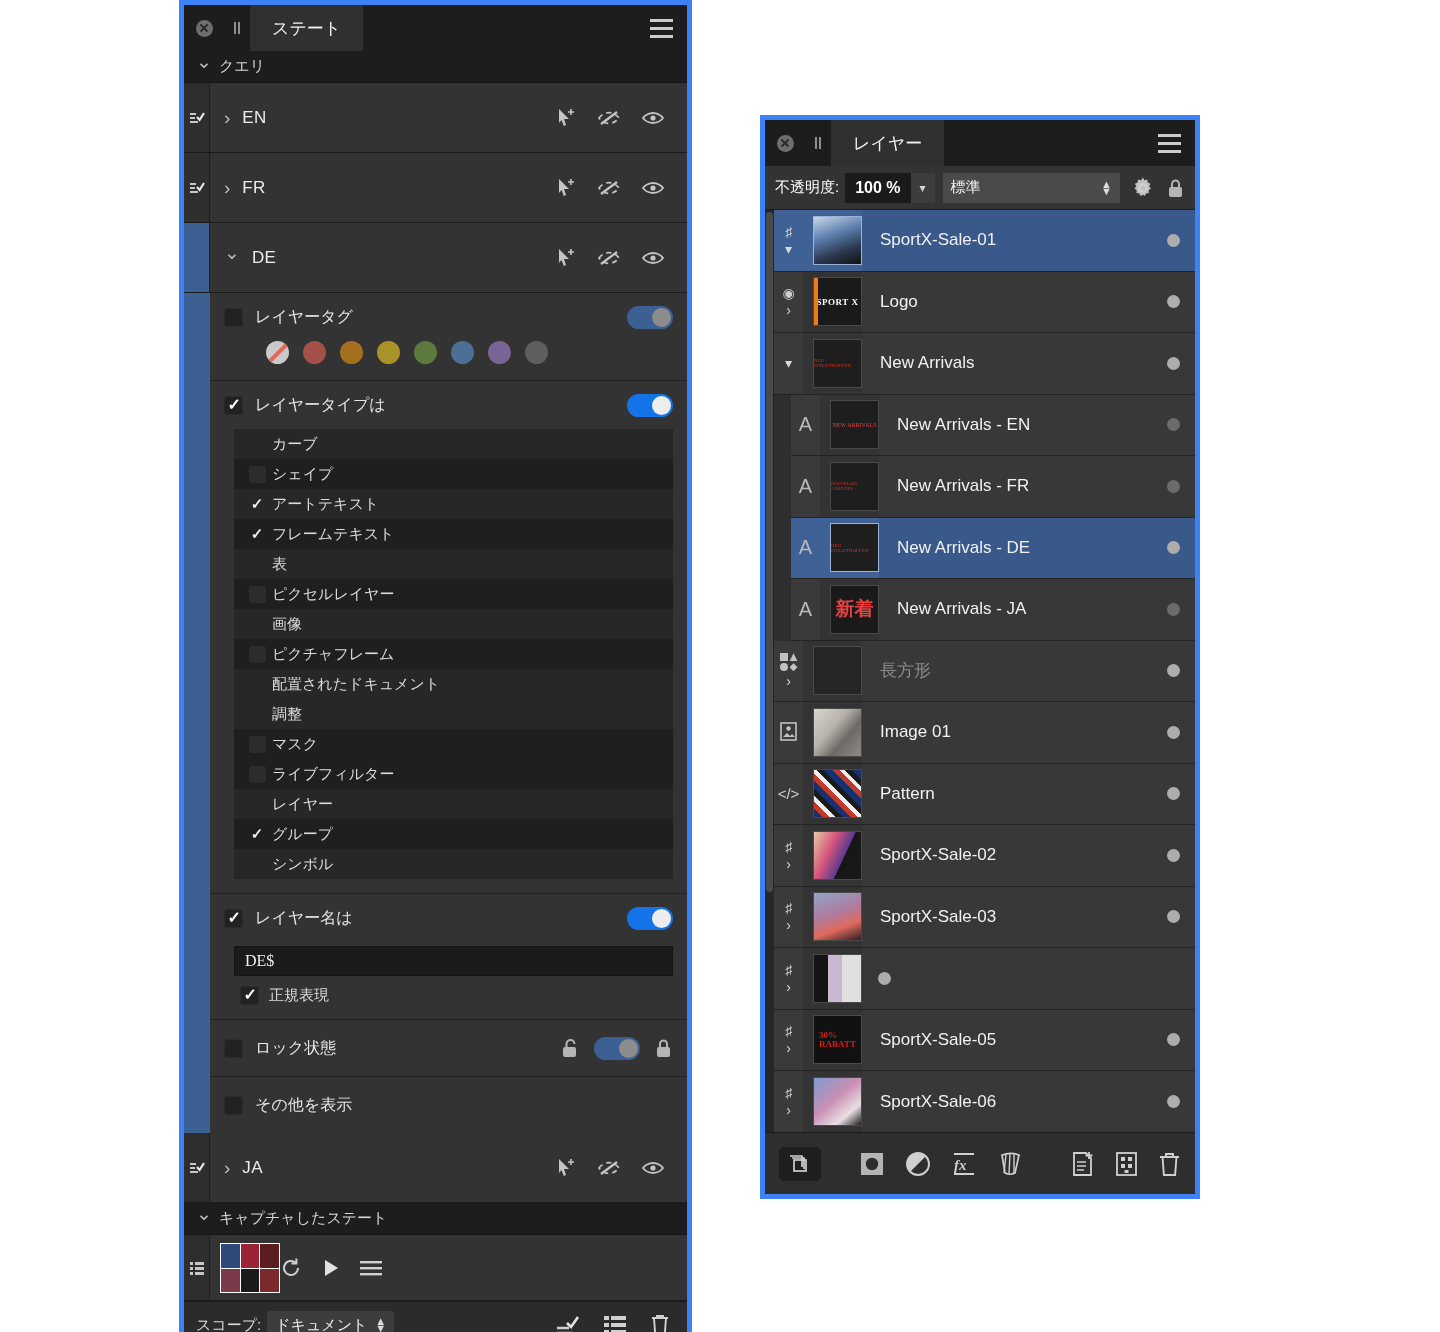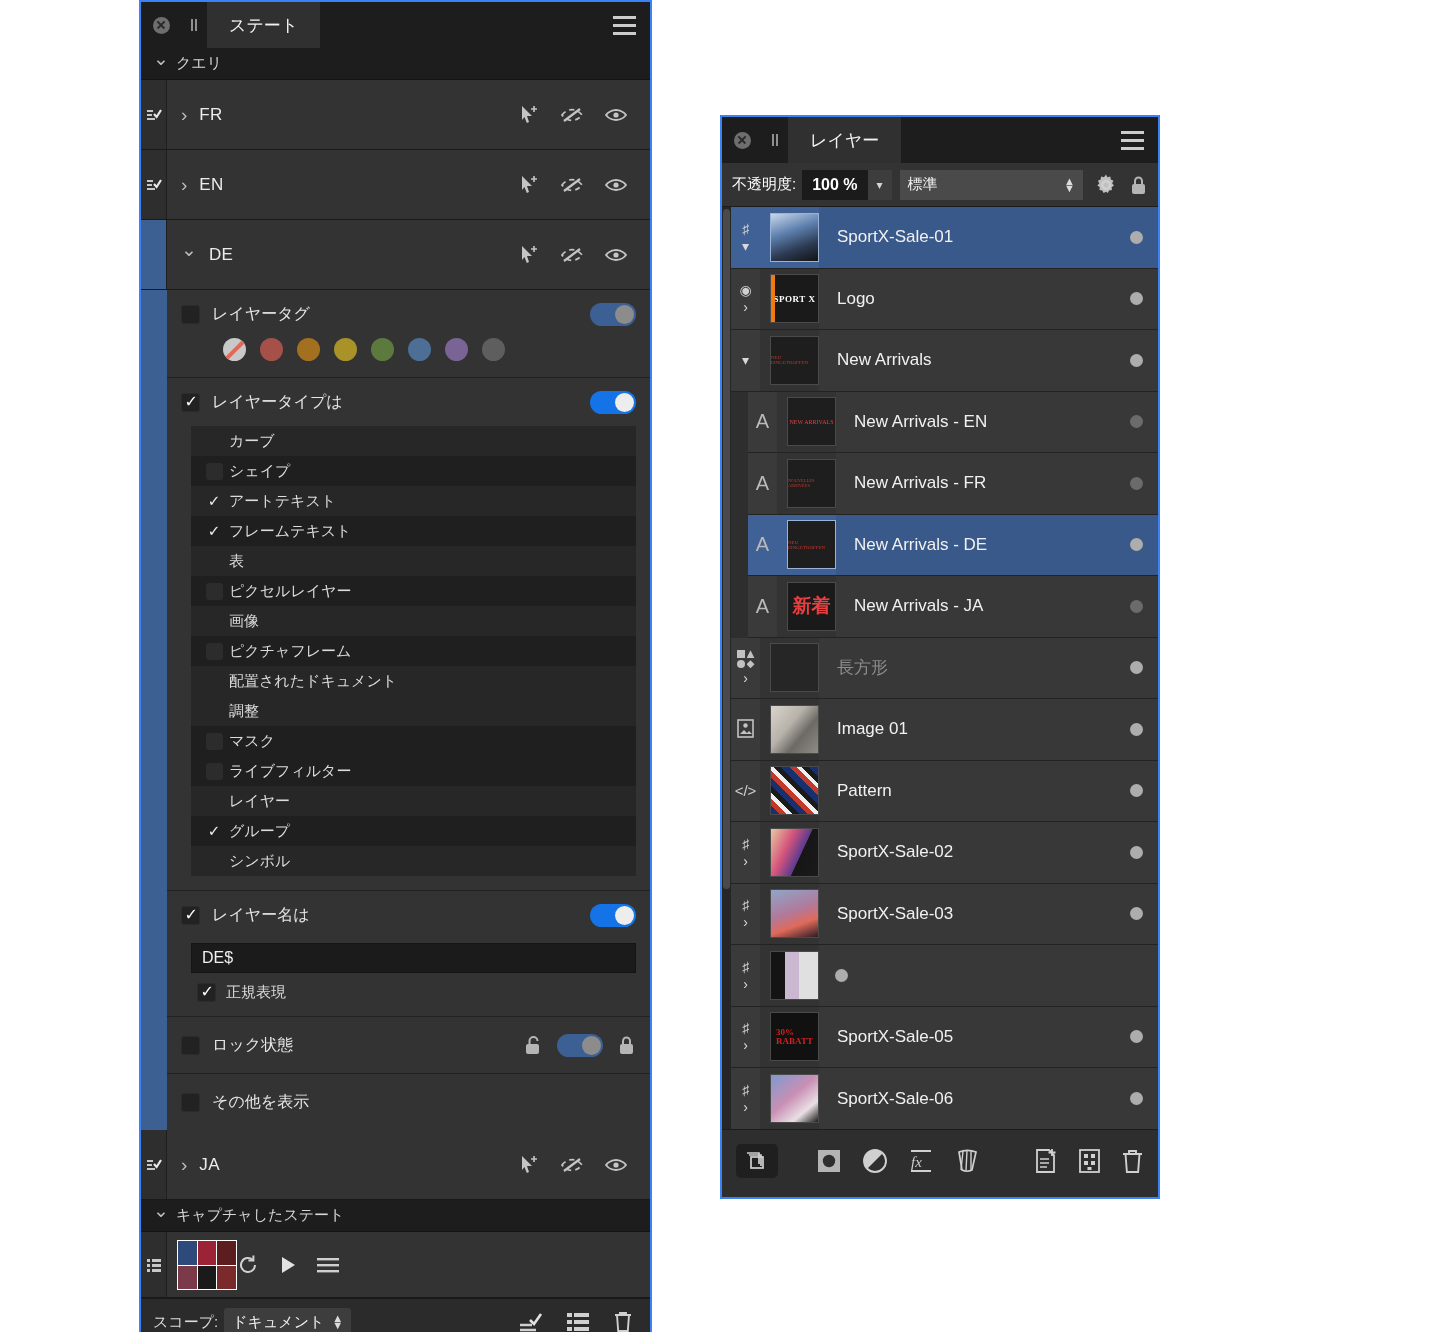--- a/index.html
+++ b/index.html
@@ -5,21 +5,21 @@
   * { box-sizing: border-box; margin: 0; padding: 0; }
   html, body {
     width: 1440px; height: 1332px;
     background: #ffffff;
     font-family: "Liberation Sans", "DejaVu Sans", sans-serif;
     overflow: hidden;
   }
   .root { position: relative; width: 1440px; height: 1332px; }
 
   
-  .panel { position: absolute; background: #282828; border: 2px solid #3b82f6; }
+  .panel { position: absolute; background: #282828; border: 5px solid #3b82f6; margin-left: 40px; }
   .panel-header {
     height: 46px; background: #1d1d1d;
     display: flex; align-items: stretch; position: relative;
   }
   .hdr-close {
     width: 40px; display: flex; align-items: center; justify-content: center;
   }
   .circ-x { width: 17px; height: 17px; border-radius: 50%; background: #6e6e6e; position: relative; }
   .circ-x::before, .circ-x::after {
     content: ""; position: absolute; left: 3.4px; top: 7.6px;
@@ -59,21 +59,21 @@
   .query-row .qicons { display: flex; align-items: center; gap: 20px; padding-right: 22px; }
 
   .ico { display: inline-block; }
   .ico svg { display: block; }
 
   .sel-strip { width: 26px; background: #3b6091; }
 
   
   .crit-wrap { display: flex; }
   .crit-body { flex: 1; background: #333333; }
-  .crit-block { border-bottom: 1px solid #222222; }
+  .crit-block { border-bottom: 1px solid #222222; font-family: Liberation Serif, serif; }
   .crit-head { display: flex; align-items: center; height: 48px; padding: 0 14px 0 14px; }
   .cbox {
     width: 19px; height: 19px; border-radius: 3px; background: #222222;
     flex: 0 0 19px; position: relative; border: 1px solid #2b2b2b;
   }
   .cbox.on::after {
     content: "\2713"; position: absolute; left: 2.5px; top: -2px;
     color: #fff; font-size: 16px; font-weight: bold;
   }
   .crit-label { color: #e6e6e6; font-size: 16px; margin-left: 12px; flex: 1; }
@@ -155,21 +155,21 @@
   .lname { flex: 1; display: flex; align-items: center; padding-left: 18px; color: #f1f1f1; font-size: 17px; }
   .lname.dim { color: #8c8c8c; }
   .ldot { width: 44px; display: flex; align-items: center; justify-content: center; }
   .dot { width: 13px; height: 13px; border-radius: 50%; background: #adadad; }
   .dot.faint { background: #6b6b6b; }
 
   .orange-edge { position: absolute; left: 0; top: 0; bottom: 0; width: 4px; background: #f07a13; }
   .t-letter { color: #b9b9b9; font-size: 20px; }
   .shape-ico { display: grid; grid-template-columns: 8px 8px; grid-template-rows: 8px 8px; gap: 2px; }
 
-  .layers-footer { height: 62px; background: #2e2e2e; display: flex; align-items: center; padding: 16px 14px; border-top: 1px solid #1c1c1c; }
+  .layers-footer { height: 62px; background: #2e2e2e; display: flex; align-items: center; padding: 16px 14px; border-top: 1px solid #1c1c1c; font-weight: bold; }
   .lf-left { width: 42px; height: 34px; background: #1f1f1f; border-radius: 5px; display: flex; align-items: center; justify-content: center; }
   .lf-mid { display: flex; align-items: center; gap: 20px; margin-left: 38px; }
   .lf-right { margin-left: auto; display: flex; align-items: center; gap: 20px; }
 </style>
 </head>
 <body>
 
 <div class="root">
 
   <div class="panel" id="states-panel">
@@ -200,21 +200,21 @@
 
     <div class="query-row">
       <div class="gutter">
         <svg width="18" height="18" viewBox="0 0 18 18">
             <path d="M2 5h6M2 9h5M2 13h8" stroke="#c8c8c8" stroke-width="2.2" fill="none"></path>
             <path d="M9 8l2.6 3L16 4" stroke="#e8e8e8" stroke-width="2.2" fill="none"></path>
           </svg>
       </div>
       <div class="qbody">
         <span class="chev right"></span>
-        <span class="qname">FR</span>
+        <span class="qname">EN</span>
       </div>
       <div class="qicons">
         <span class="ico">
             <svg width="22" height="22" viewBox="0 0 22 22">
               <path d="M4 2l10 10h-5l2 6-2.2 1-2.3-6L4 16z" fill="#c5c5c5"></path>
               <path d="M16 2v6M13 5h6" stroke="#c5c5c5" stroke-width="1.6"></path>
             </svg>
           </span>
         <span class="ico">
             <svg width="24" height="18" viewBox="0 0 24 18">
@@ -233,21 +233,21 @@
 
     <div class="query-row">
       <div class="gutter">
         <svg width="18" height="18" viewBox="0 0 18 18">
             <path d="M2 5h6M2 9h5M2 13h8" stroke="#c8c8c8" stroke-width="2.2" fill="none"></path>
             <path d="M9 8l2.6 3L16 4" stroke="#e8e8e8" stroke-width="2.2" fill="none"></path>
           </svg>
       </div>
       <div class="qbody">
         <span class="chev right"></span>
-        <span class="qname">EN</span>
+        <span class="qname">FR</span>
       </div>
       <div class="qicons">
         <span class="ico">
             <svg width="22" height="22" viewBox="0 0 22 22">
               <path d="M4 2l10 10h-5l2 6-2.2 1-2.3-6L4 16z" fill="#c5c5c5"></path>
               <path d="M16 2v6M13 5h6" stroke="#c5c5c5" stroke-width="1.6"></path>
             </svg>
           </span>
         <span class="ico">
             <svg width="24" height="18" viewBox="0 0 24 18">

